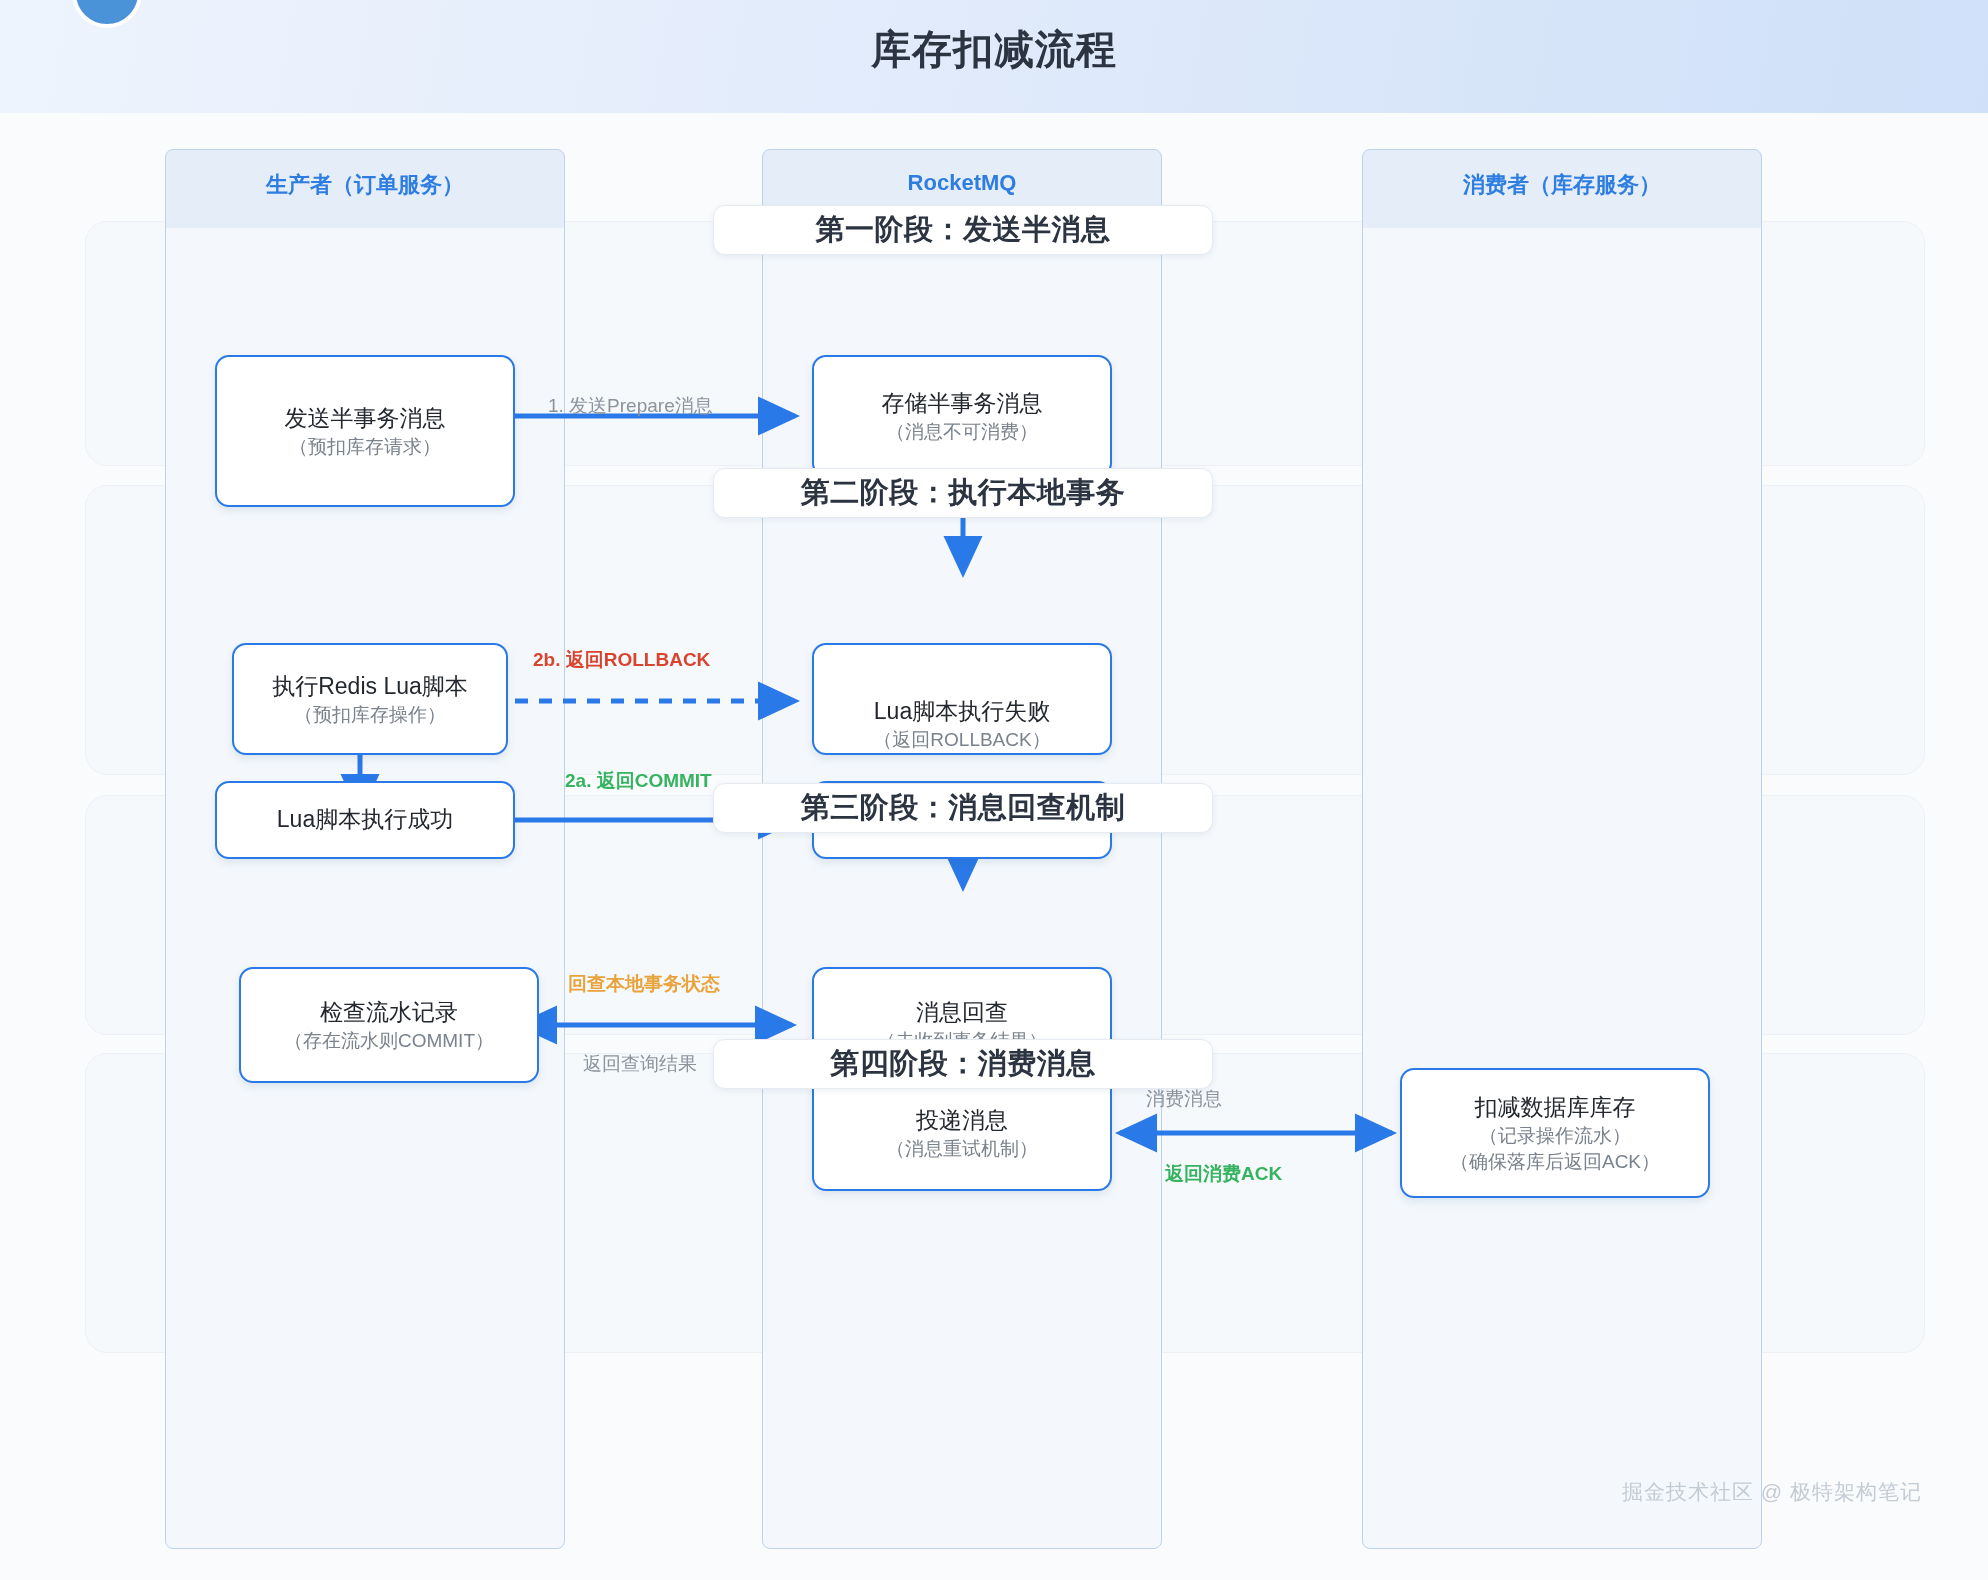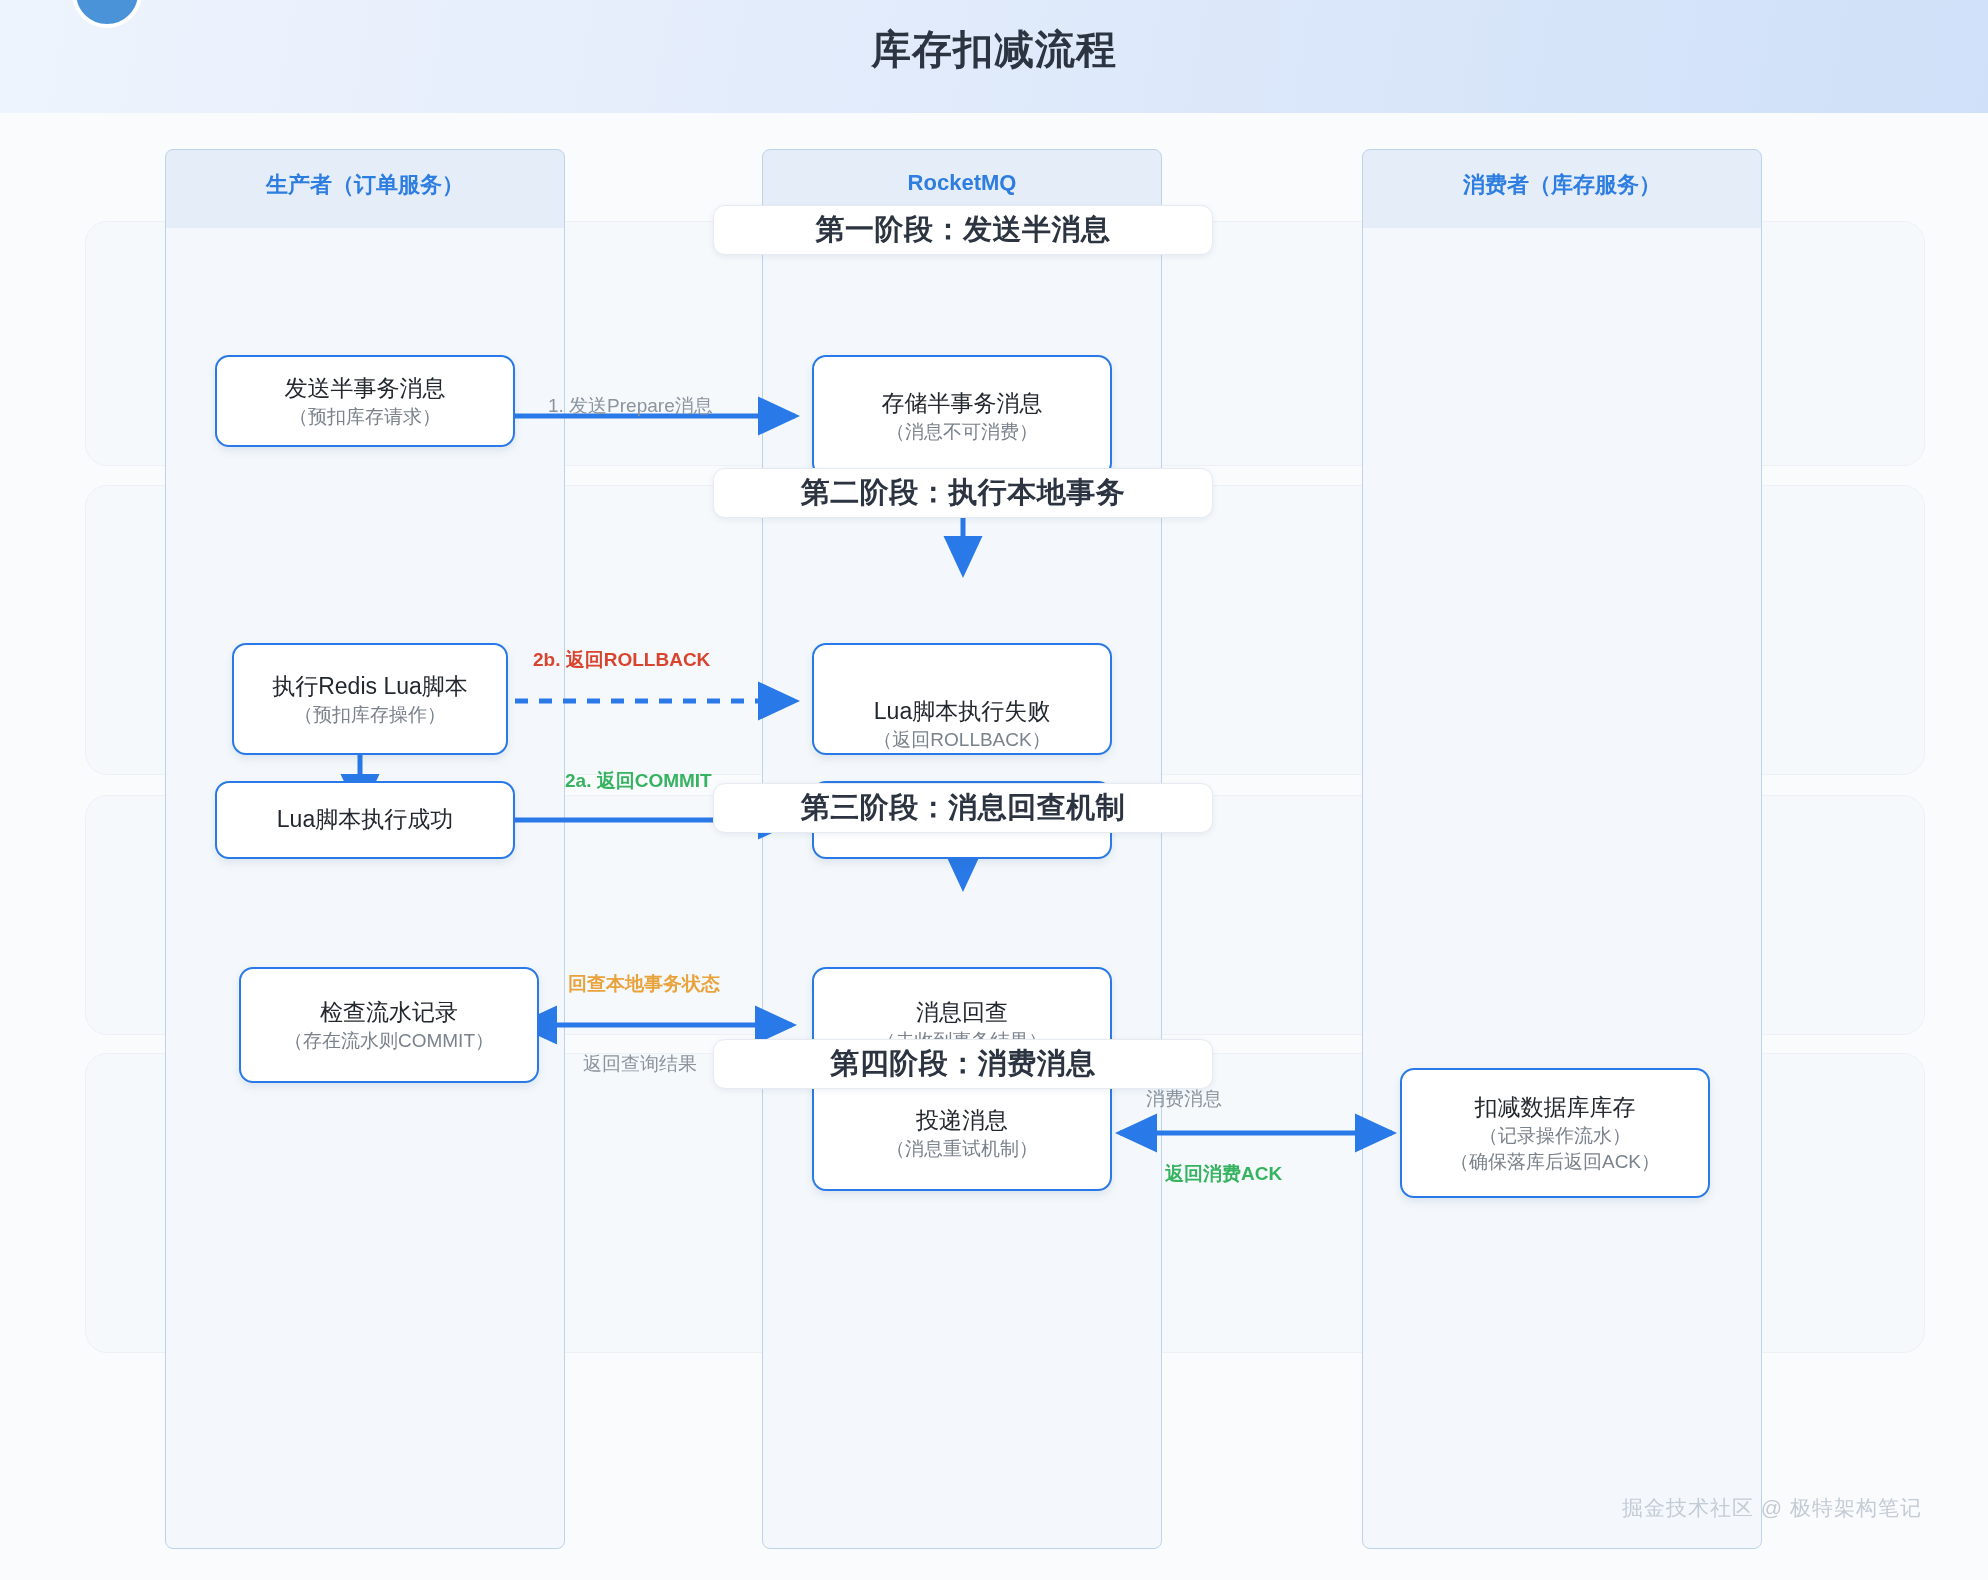--- a/index.html
+++ b/index.html
@@ -79,21 +79,21 @@
   svg#wires{position:absolute;left:0;top:0;width:1988px;height:1467px;z-index:8;overflow:visible;}
   .edge-label{
     position:absolute;font-size:19px;white-space:nowrap;z-index:13;
   }
   .lbl-gray{color:#8b939d;}
   .lbl-red{color:#d9442e;}
   .lbl-green{color:#36b360;}
   .lbl-orange{color:#e8a33d;}
   
   #watermark{
-    position:absolute;right:66px;bottom:58px;
+    position:absolute;right:66px;bottom:74px;
     font-size:21px;color:#c3cbd4;letter-spacing:1px;z-index:20;
     white-space:nowrap;
   }
 </style>
 </head>
 <body>
 
 <div id="header">
   <div id="logo-dot"></div>
   <div id="header-title">库存扣减流程</div>
@@ -155,21 +155,21 @@
 
     
     <line x1="1120" y1="1020" x2="1392" y2="1020" stroke="#2979e8" stroke-width="5" marker-start="url(#arrowBlueStart)" marker-end="url(#arrowBlue)"></line>
   </svg>
 
   <div class="phase-pill" style="left:713px;top:92px;width:500px;height:50px;">第一阶段：发送半消息</div>
   <div class="phase-pill" style="left:713px;top:355px;width:500px;height:50px;">第二阶段：执行本地事务</div>
   <div class="phase-pill" style="left:713px;top:670px;width:500px;height:50px;">第三阶段：消息回查机制</div>
   <div class="phase-pill" style="left:713px;top:926px;width:500px;height:50px;">第四阶段：消费消息</div>
 
-  <div class="node" style="left:215px;top:242px;width:300px;height:92px;">
+  <div class="node" style="left:215px;top:242px;width:300px;height:152px;">
     <div class="t1">发送半事务消息</div>
     <div class="t2">（预扣库存请求）</div>
   </div>
 
   <div class="node" style="left:812px;top:242px;width:300px;height:122px;">
     <div class="t1">存储半事务消息</div>
     <div class="t2">（消息不可消费）</div>
   </div>
 
   <div class="node" style="left:232px;top:530px;width:276px;height:112px;">

